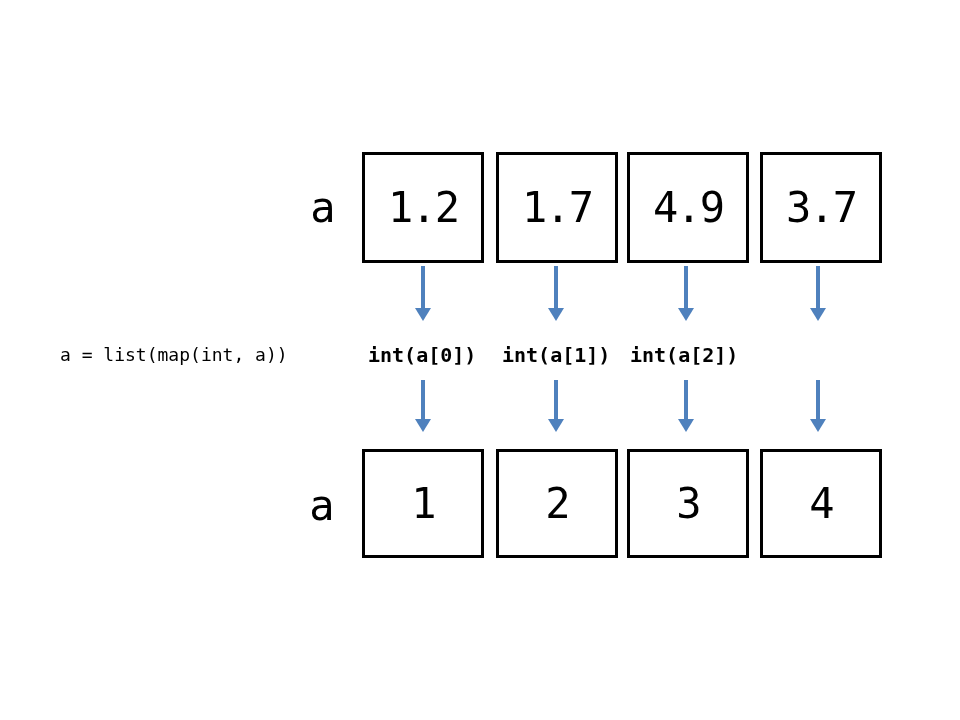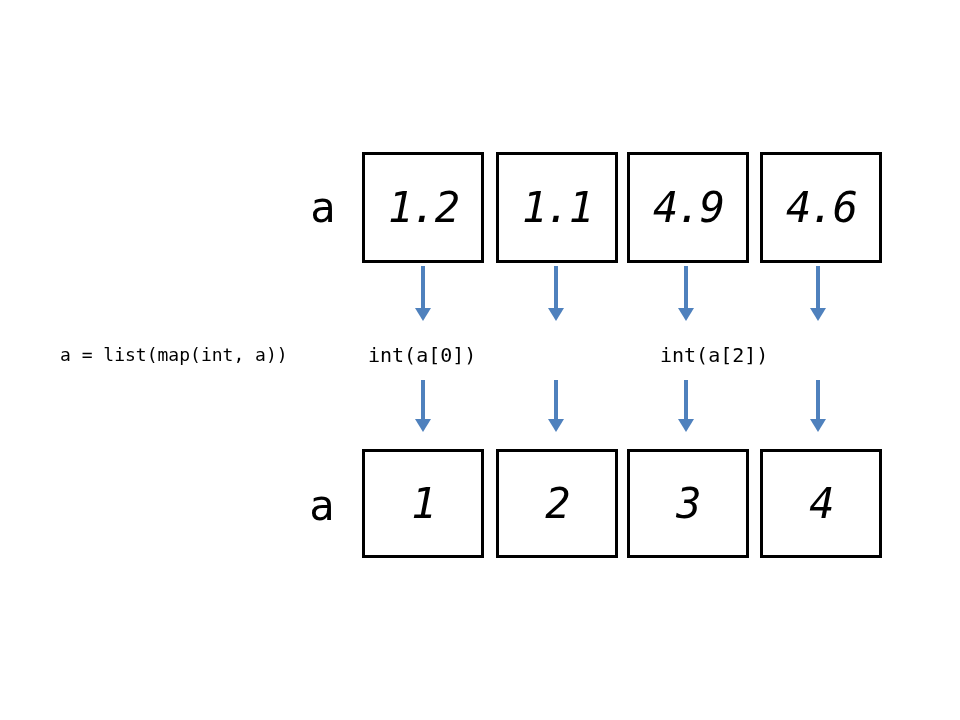--- a/index.html
+++ b/index.html
@@ -20,21 +20,20 @@
     position: absolute;
     width: 122px;
     box-sizing: border-box;
     border: 3px solid var(--box-border, #000000);
     background: #ffffff;
     display: flex;
     align-items: center;
     justify-content: center;
     font-size: 42px;
     letter-spacing: -2px;
-    font-style: italic;
   }
   .box.top { top: 152px; height: 111px; }
   .box.bottom { top: 449px; height: 109px; }
 
   .row-label {
     position: absolute;
     transform: translate(-50%, -50%);
     font-size: 42px;
     line-height: 1;
   }
@@ -67,53 +66,55 @@
     font-size: 18px;
     line-height: 30px;
     white-space: pre;
   }
   .op-label {
     position: absolute;
     top: 341px;
     font-size: 20px;
     line-height: 28px;
     white-space: pre;
+    font-weight: bold;
   }
 </style>
 </head>
 <body>
 
 <div class="canvas">
 
   <div class="row-label" style="left:323px; top:208px">a</div>
   <div class="box top" style="left:362px">1.2</div>
-  <div class="box top" style="left:496px">1.1</div>
+  <div class="box top" style="left:496px">1.7</div>
   <div class="box top" style="left:627px">4.9</div>
-  <div class="box top" style="left:760px">4.6</div>
+  <div class="box top" style="left:760px">3.7</div>
 
   <div class="arrow r1" style="left:423px; top:266px">
     <div class="shaft"></div>
     <div class="head"></div>
   </div>
   <div class="arrow r1" style="left:556px; top:266px">
     <div class="shaft"></div>
     <div class="head"></div>
   </div>
   <div class="arrow r1" style="left:686px; top:266px">
     <div class="shaft"></div>
     <div class="head"></div>
   </div>
   <div class="arrow r1" style="left:818px; top:266px">
     <div class="shaft"></div>
     <div class="head"></div>
   </div>
 
   <div class="code-label">a = list(map(int, a))</div>
   <div class="op-label" style="left:368px">int(a[0])</div>
-  <div class="op-label" style="left:660px">int(a[2])</div>
+  <div class="op-label" style="left:502px">int(a[1])</div>
+  <div class="op-label" style="left:630px">int(a[2])</div>
 
   <div class="arrow r2" style="left:423px; top:380px">
     <div class="shaft"></div>
     <div class="head"></div>
   </div>
   <div class="arrow r2" style="left:556px; top:380px">
     <div class="shaft"></div>
     <div class="head"></div>
   </div>
   <div class="arrow r2" style="left:686px; top:380px">

